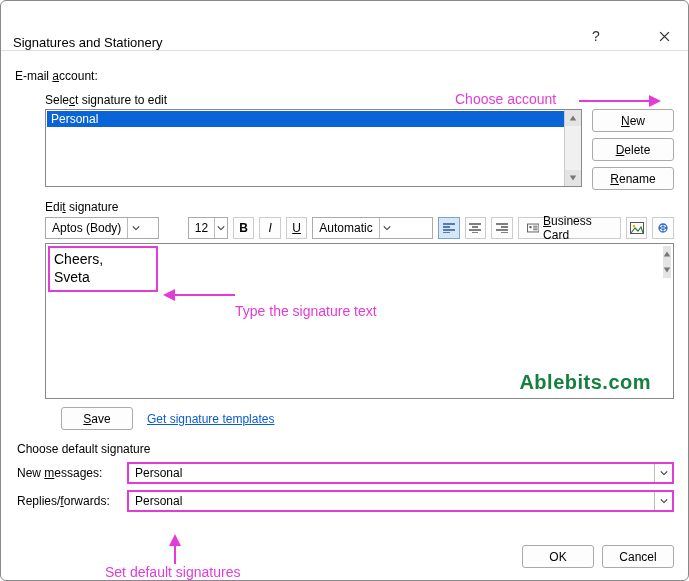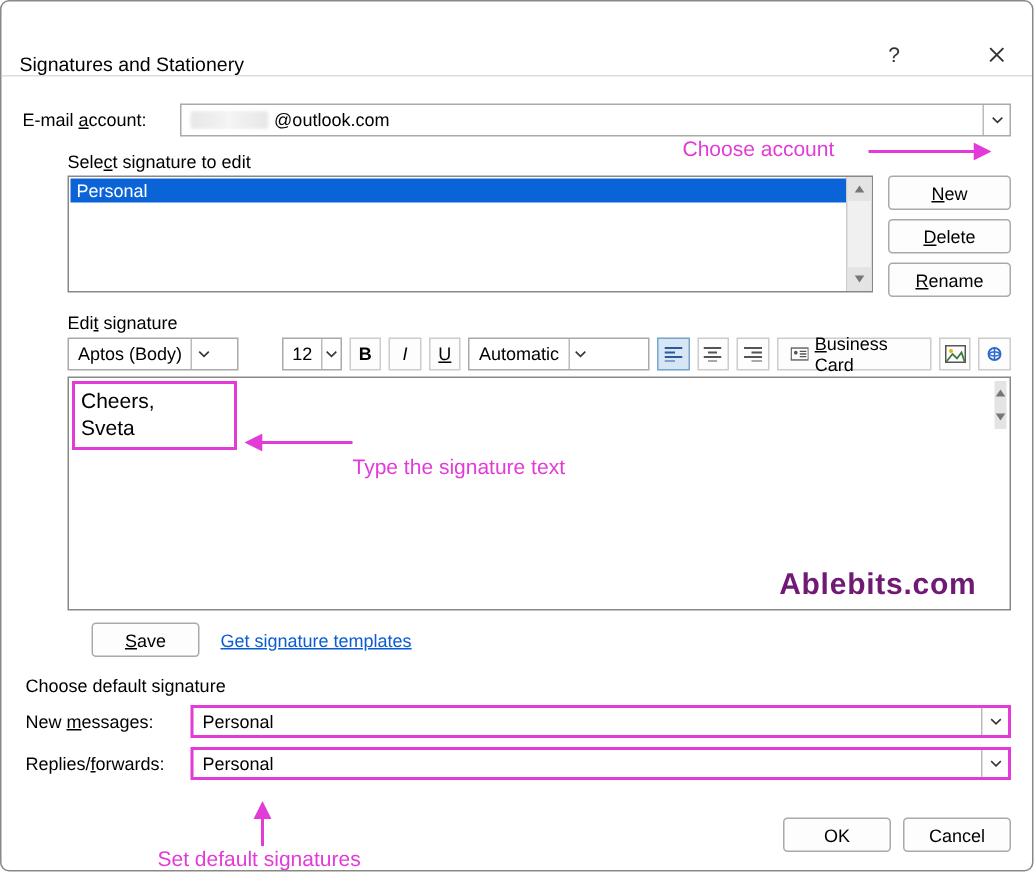--- a/index.html
+++ b/index.html
@@ -121,21 +121,21 @@
     width: 110px;
     border: 2px solid #e23bd8;
     padding: 2px 4px 4px 4px;
     font-size: 14px;
     line-height: 1.3;
   }
   .watermark {
     position: absolute;
     right: 22px; bottom: 4px;
     font-size: 20px; font-weight: 600;
-    color: #701a75;
+    color: #15803d;
     letter-spacing: 0.5px;
   }
   .save-row {
     margin: 8px 0 0 46px;
     display: flex; align-items: center; gap: 14px;
   }
   .link { color: #0b5bd3; text-decoration: underline; }
   .defaults { margin-top: 12px; }
   .defaults .section-lbl2 { margin-left: 2px; }
   .def-row { display: flex; align-items: center; margin: 6px 0 0 2px; }
@@ -176,31 +176,20 @@
     <svg viewBox="0 0 10 10" width="11" height="11">
         <path d="M1 1 L9 9 M9 1 L1 9" stroke="#333" stroke-width="1.2"></path>
       </svg>
   </div>
 </div>
 
 <div class="content">
 
   <div class="row">
     <span class="lbl"><span>E-mail </span><span class="ul">a</span><span>ccount:</span></span>
-    <div class="combo">
-      <div class="val">
-        <span class="blurred"></span>
-        <span>@outlook.com</span>
-      </div>
-      <div class="arrow">
-        <svg viewBox="0 0 10 10">
-            <path d="M1 3 L5 7 L9 3" fill="none" stroke="#333" stroke-width="1.3"></path>
-          </svg>
-      </div>
-    </div>
   </div>
 
   <div class="section-lbl">
     <span>Sele</span><span class="ul">c</span><span>t signature to edit</span>
   </div>
   <div class="list-area">
     <div class="listbox">
       <div class="item">Personal</div>
       <div class="sb">
         <div class="up">

